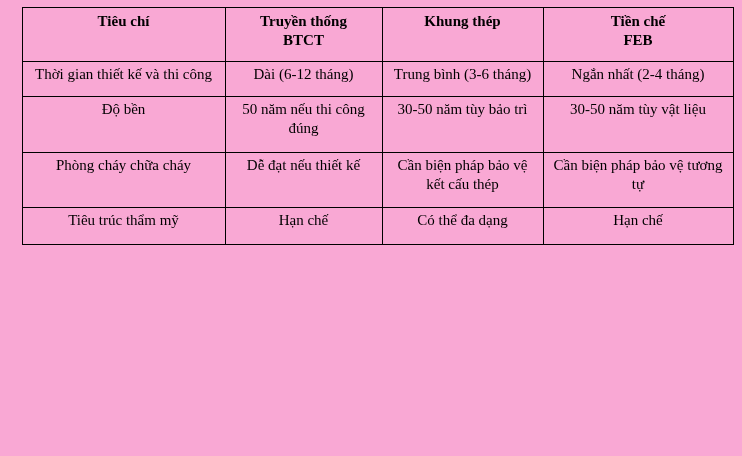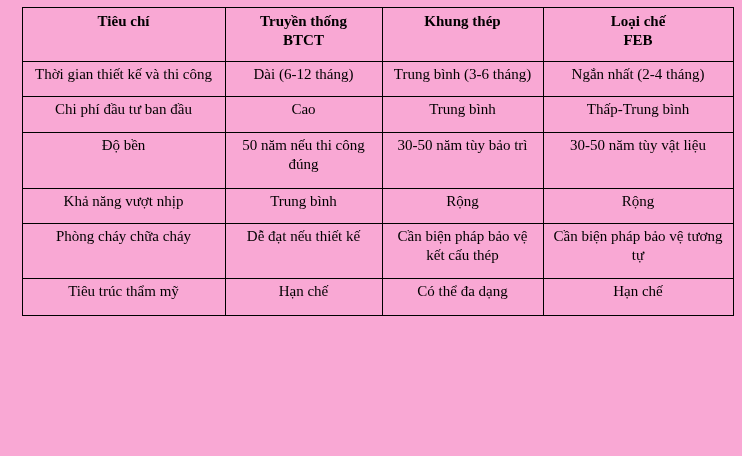--- a/index.html
+++ b/index.html
@@ -47,48 +47,36 @@
       <col style="width:157px">
       <col style="width:161px">
       <col style="width:190px">
     </colgroup>
     <thead>
       <tr style="height:54px">
         <th>Tiêu chí</th>
         <th>Truyền thống
 BTCT</th>
         <th>Khung thép</th>
-        <th>Loại chế
+        <th>Tiền chế
 FEB</th>
       </tr>
     </thead>
     <tbody>
       <tr style="height:35px">
         <td>Thời gian thiết kế và thi công</td>
         <td>Dài (6-12 tháng)</td>
         <td>Trung bình (3-6 tháng)</td>
         <td>Ngắn nhất (2-4 tháng)</td>
       </tr>
-      <tr style="height:36px">
-        <td>Chi phí đầu tư ban đầu</td>
-        <td>Cao</td>
-        <td>Trung bình</td>
-        <td>Thấp-Trung bình</td>
-      </tr>
       <tr style="height:56px">
         <td>Độ bền</td>
         <td>50 năm nếu thi công đúng</td>
         <td>30-50 năm tùy bảo trì</td>
         <td>30-50 năm tùy vật liệu</td>
-      </tr>
-      <tr style="height:35px">
-        <td>Khả năng vượt nhịp</td>
-        <td>Trung bình</td>
-        <td>Rộng</td>
-        <td>Rộng</td>
       </tr>
       <tr style="height:55px">
         <td>Phòng cháy chữa cháy</td>
         <td>Dễ đạt nếu thiết kế</td>
         <td>Cần biện pháp bảo vệ kết cấu thép</td>
         <td>Cần biện pháp bảo vệ tương tự</td>
       </tr>
       <tr style="height:37px">
         <td>Tiêu trúc thẩm mỹ</td>
         <td>Hạn chế</td>

